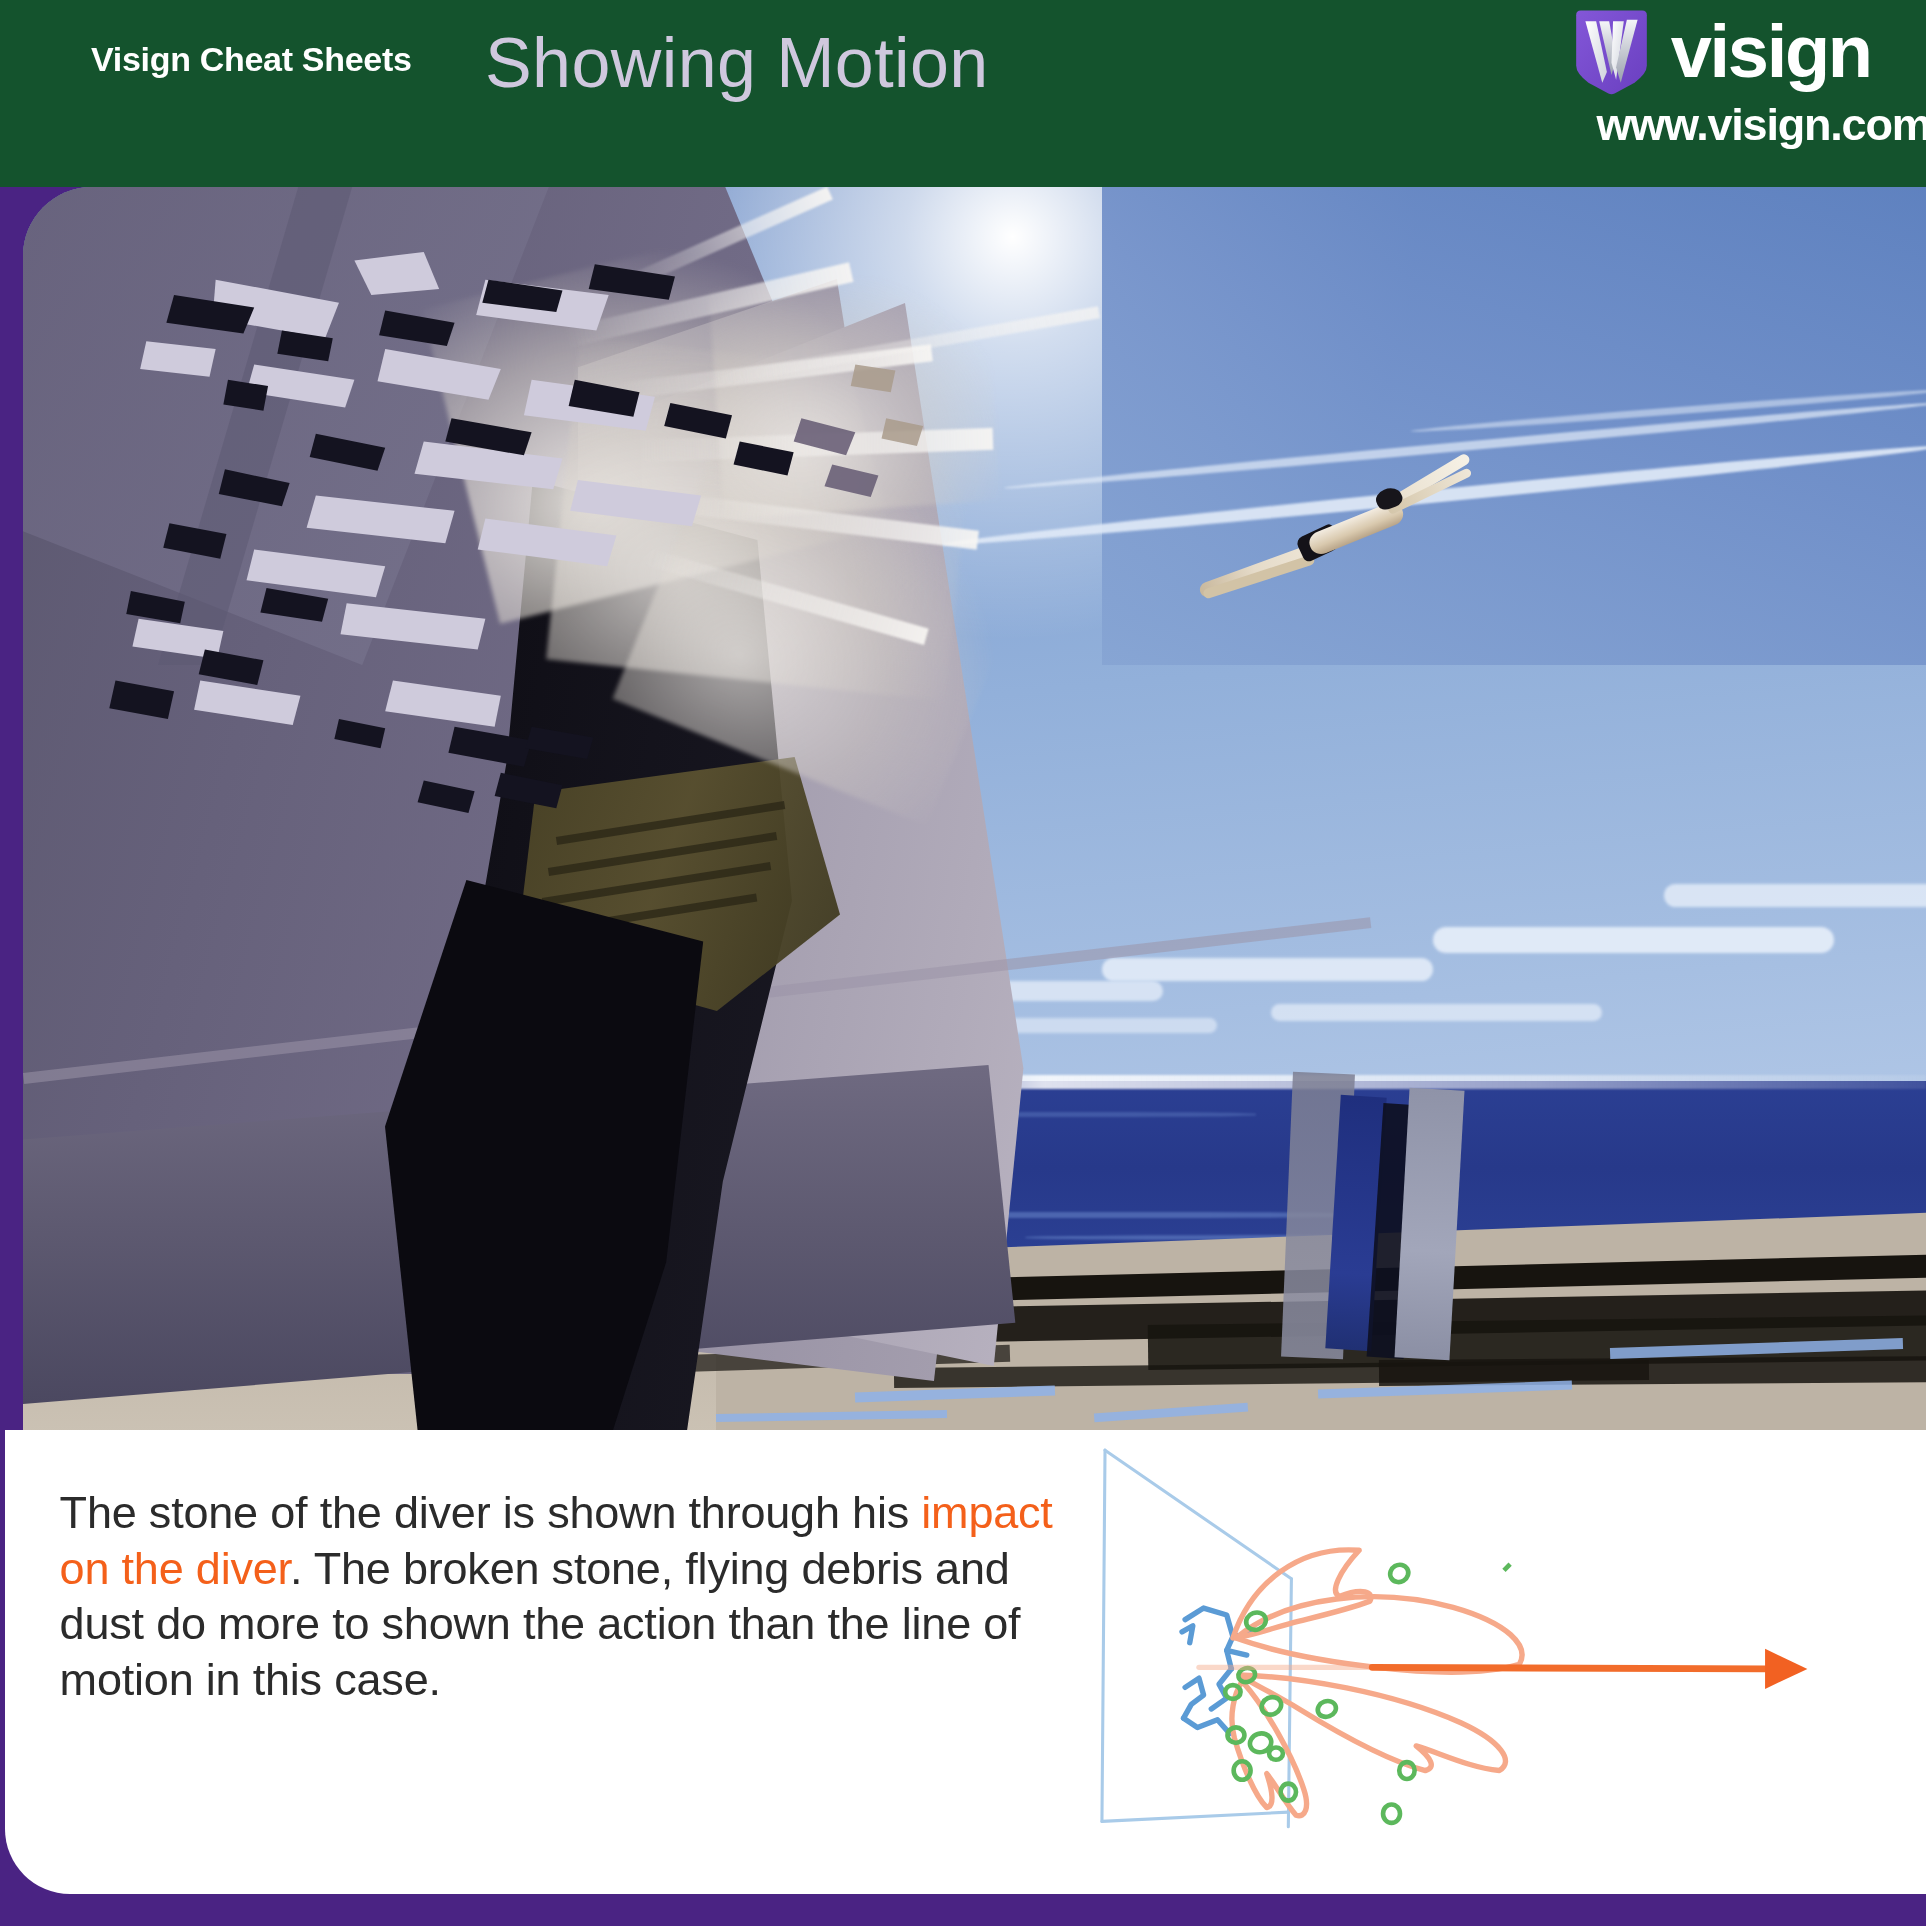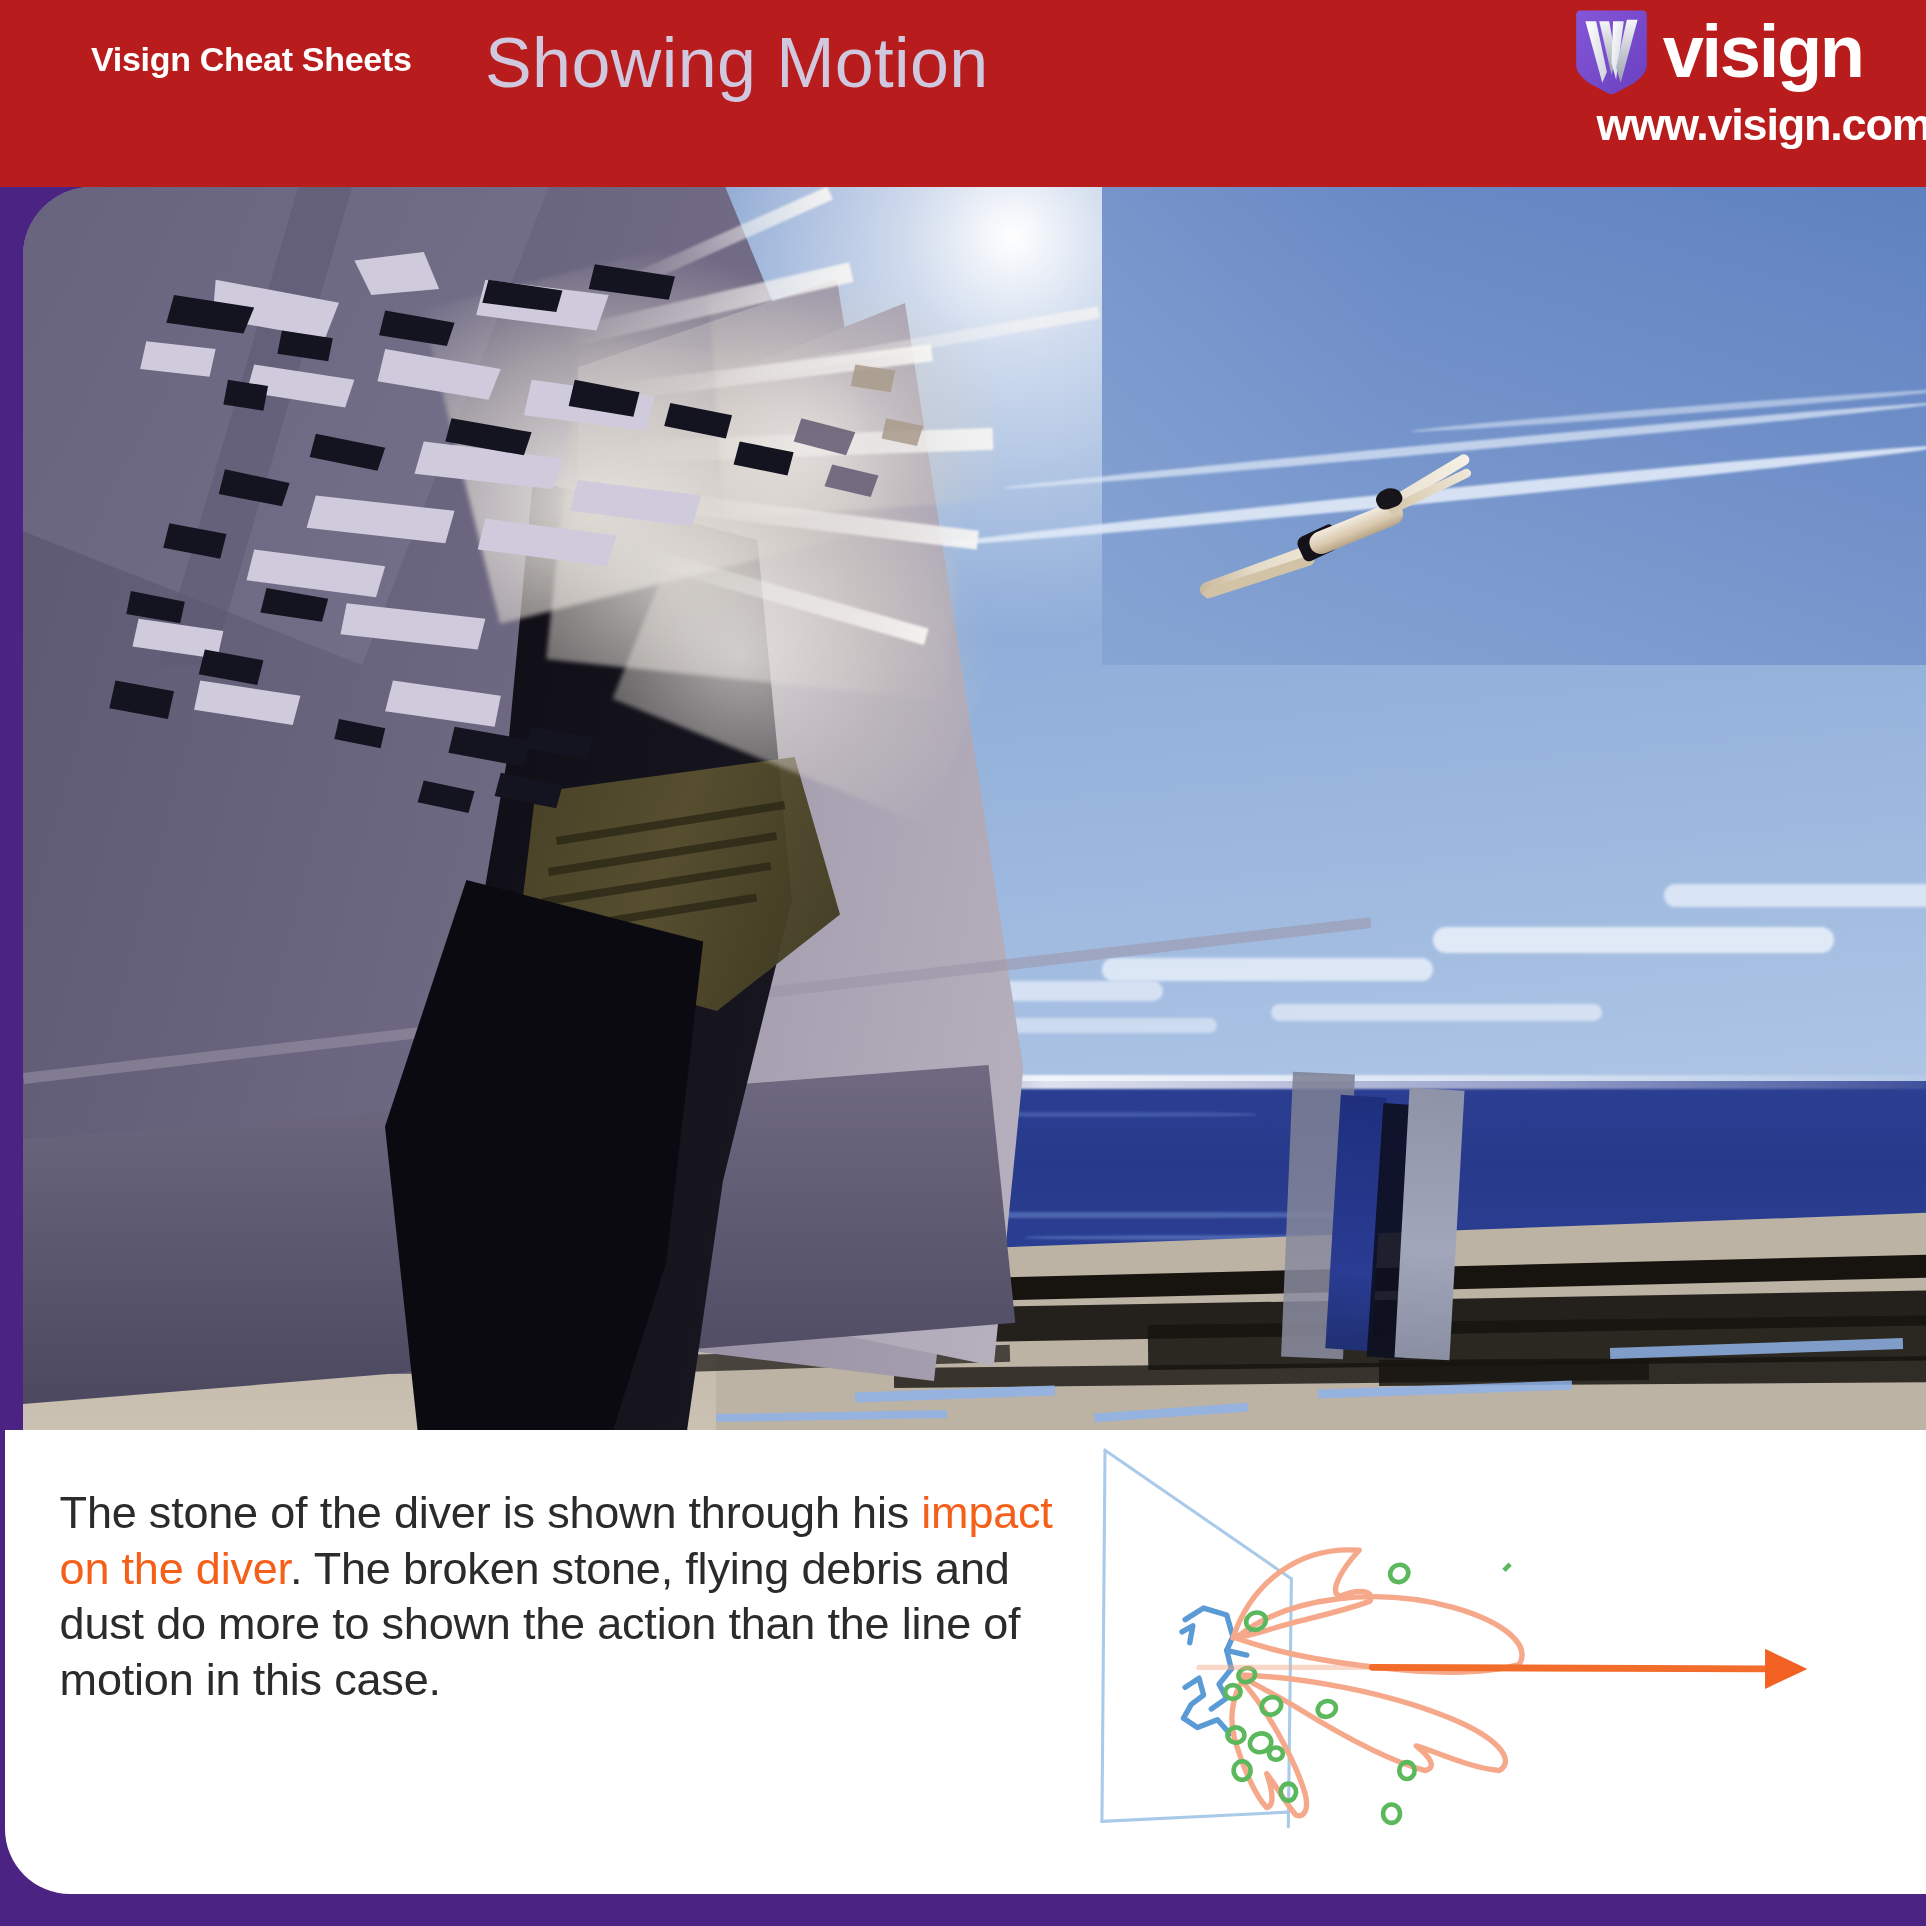--- a/index.html
+++ b/index.html
@@ -7,37 +7,37 @@
     width:1926px;height:1926px;
     background:#4a2383;
     font-family:"Liberation Sans",sans-serif;
     overflow:hidden;
     position:relative;
   }
 
   
   .header{
     position:absolute; left:0; top:0; width:1926px; height:187px;
-    background:#b91c1c;
+    background:#14532d;
   }
   .hdr-brand{
     position:absolute; left:91px; top:40px;
     font-size:34px; font-weight:bold; color:#ffffff;
     letter-spacing:-0.3px; white-space:nowrap;
     font-stretch:condensed;
   }
   .hdr-title{
     position:absolute; left:485px; top:23px;
     font-size:70px; font-weight:300; color:#cfc8de;
     letter-spacing:0.4px; white-space:nowrap;
   }
 
   
   .logo-block{ position:absolute; right:21.6px; top:7.7px; width:331px; height:135px; }
-  .logo-row{ position:absolute; left:0; top:0; height:89px; display:flex; align-items:center; }
+  .logo-row{ position:absolute; left:0; top:0; height:89px; display:flex; align-items:center;gap:8px; }
   .logo-shield{ width:77px; height:86px; position:relative; }
   .logo-word{
     font-size:74px; font-weight:700; color:#ffffff; letter-spacing:-2.3px;
     line-height:74px; margin-left:12.3px;
   }
   .logo-url{
     position:absolute; left:23px; top:91px;
     font-size:45px; font-weight:700; color:#ffffff; letter-spacing:-1.2px;
     white-space:nowrap;
   }

